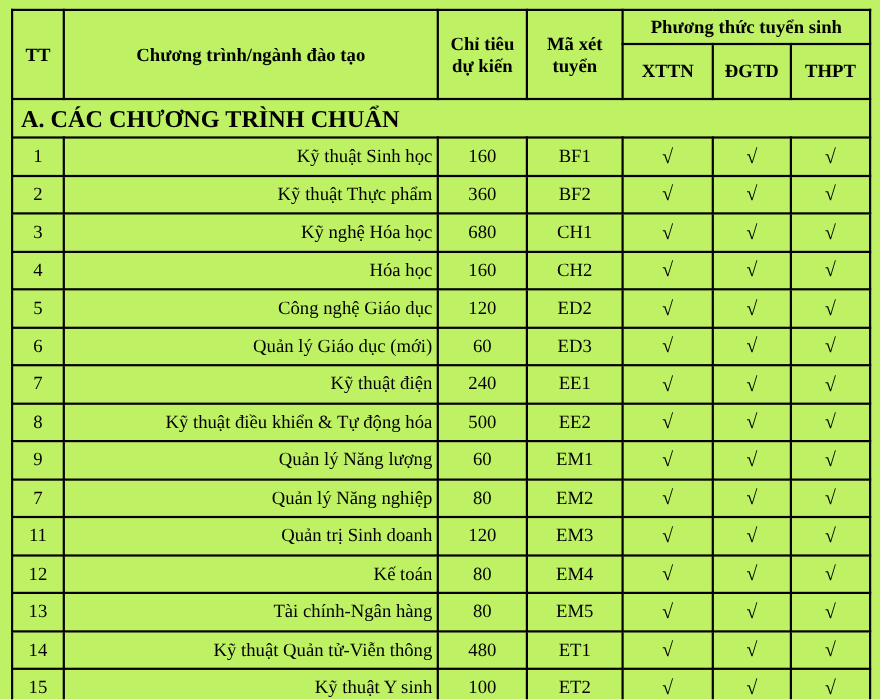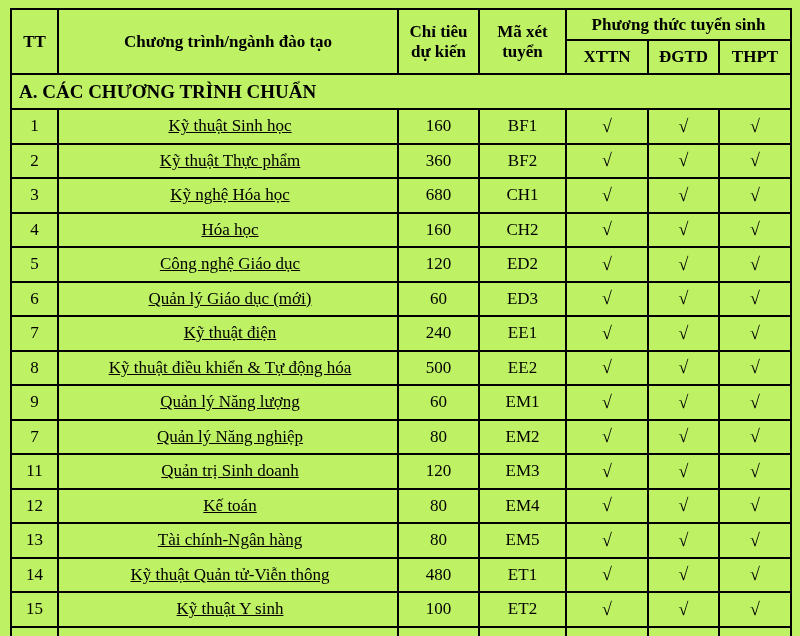--- a/index.html
+++ b/index.html
@@ -31,34 +31,33 @@
     text-align: center;
     font-size: 17px;
     line-height: 1.15;
     overflow: hidden;
   }
   table.quota-table th {
     font-weight: bold;
     font-size: 17px;
   }
   tr.group-header-row th { height: 31px; }
-  tr.sub-header-row th { height: 34px; }
+  tr.sub-header-row th { height: 50px; }
   th.rowspan-head { height: 65px; }
   tr.section-row td {
     height: 35px;
     text-align: left;
     font-weight: bold;
-    font-size: 19px;
+    font-size: 22px;
     padding-left: 7px;
   }
   tbody.data tr { height: 34.5px; }
   tbody.data td.program-cell {
-    text-align: center;
+    text-align: right;
     padding-left: 8px;
-    text-decoration: underline;
   }
   tbody.data td.check-cell {
     font-size: 18px;
   }
   tr.partial-row td {
     height: 22px;
     border-top: 2px solid #000000;
   }
 </style>
 </head>

